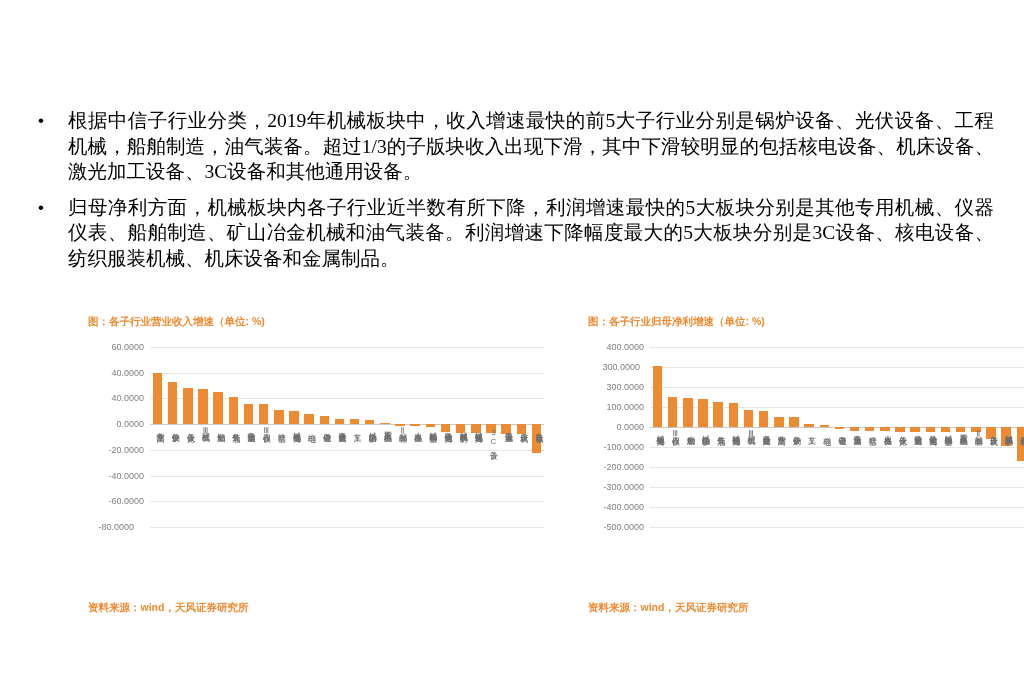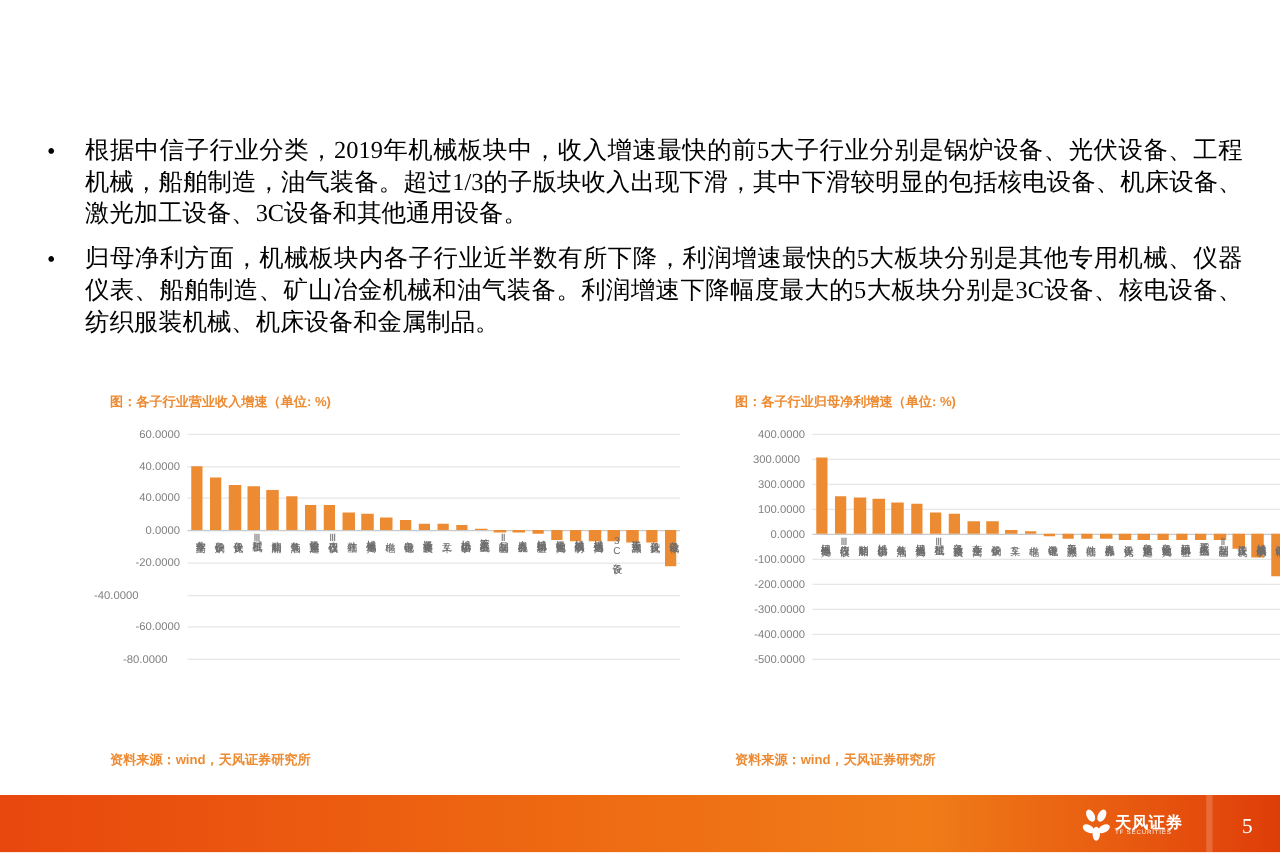--- a/index.html
+++ b/index.html
@@ -190,21 +190,21 @@
         <div class="ytick" style="top: 6px; right: 406px;">60.0000</div>
         <div class="gridline" style="left: 70px; width: 394px; top: 31.7143px;"></div>
         <div class="ytick" style="top: 31.7143px; right: 406px;">40.0000</div>
         <div class="gridline" style="left: 70px; width: 394px; top: 57.4286px;"></div>
         <div class="ytick" style="top: 57.4286px; right: 406px;">40.0000</div>
         <div class="zeroline" style="left: 70px; width: 394px; top: 83.1429px;"></div>
         <div class="ytick" style="top: 83.1429px; right: 406px;">0.0000</div>
         <div class="gridline" style="left: 70px; width: 394px; top: 108.857px;"></div>
         <div class="ytick" style="top: 108.857px; right: 406px;">-20.0000</div>
         <div class="gridline" style="left: 70px; width: 394px; top: 134.571px;"></div>
-        <div class="ytick" style="top: 134.571px; right: 424px; text-align: center;">-40.0000</div>
+        <div class="ytick" style="top: 134.571px; right: 406px;">-40.0000</div>
         <div class="gridline" style="left: 70px; width: 394px; top: 160.286px;"></div>
         <div class="ytick" style="top: 160.286px; right: 406px;">-60.0000</div>
         <div class="gridline" style="left: 70px; width: 394px; top: 186px;"></div>
         <div class="ytick" style="top: 186px; right: 416px;">-80.0000</div>
         <div class="bar" title="高空作业车: 39.5" style="left: 72.8792px; top: 32.3571px; width: 9.39538px; height: 50.7857px; background: rgb(237, 139, 51);"></div>
         <div class="xlabel" style="left: 73.5769px; top: 87.1429px;">高空作业车</div>
         <div class="bar" title="锅炉设备: 32.5" style="left: 88.0331px; top: 41.3571px; width: 9.39538px; height: 41.7857px; background: rgb(237, 139, 51);"></div>
         <div class="xlabel" style="left: 88.7308px; top: 87.1429px;">锅炉设备</div>
         <div class="bar" title="光伏设备: 28.5" style="left: 103.187px; top: 46.5px; width: 9.39538px; height: 36.6429px; background: rgb(237, 139, 51);"></div>
         <div class="xlabel" style="left: 103.885px; top: 87.1429px;">光伏设备</div>
@@ -330,33 +330,14 @@
         <div class="bar" title="纺织服装机械: -97" style="left: 421.418px; top: 86px; width: 9.39538px; height: 19.4px; background: rgb(237, 139, 51);"></div>
         <div class="xlabel" style="left: 422.115px; top: 90px;">纺织服装机械</div>
         <div class="bar" title="核电设备: -168" style="left: 436.572px; top: 86px; width: 9.39538px; height: 33.6px; background: rgb(237, 139, 51);"></div>
         <div class="xlabel" style="left: 437.269px; top: 90px;">核电设备</div>
         <div class="bar" title="3C设备: -395" style="left: 451.725px; top: 86px; width: 9.39538px; height: 79px; background: rgb(237, 139, 51);"></div>
         <div class="xlabel" style="left: 452.423px; top: 90px;">3C设备</div>
       </div>
     <div class="source">资料来源：wind，天风证券研究所</div>
   </div>
 
-  <div class="footer-bar">
-    <div class="footer-accent"></div>
-    <div class="logo">
-      <span class="logo-mark">
-        <svg width="22" height="28" viewBox="0 0 22 28" aria-hidden="true">
-          <ellipse cx="6.5" cy="6.5" rx="3.1" ry="5.2" fill="#ffffff" transform="rotate(-28 6.5 6.5)"></ellipse>
-          <ellipse cx="15.5" cy="6.5" rx="3.1" ry="5.2" fill="#ffffff" transform="rotate(28 15.5 6.5)"></ellipse>
-          <ellipse cx="4.8" cy="17" rx="3.0" ry="5.0" fill="#ffffff" transform="rotate(-62 4.8 17)"></ellipse>
-          <ellipse cx="17.2" cy="17" rx="3.0" ry="5.0" fill="#ffffff" transform="rotate(62 17.2 17)"></ellipse>
-          <ellipse cx="11" cy="21" rx="3.0" ry="5.6" fill="#ffffff"></ellipse>
-        </svg>
-      </span>
-      <span class="logo-text">
-        <div class="logo-cn">天风证券</div>
-        <div class="logo-en">TF SECURITIES</div>
-      </span>
-    </div>
-    <div class="page-num">5</div>
-  </div>
 
 </div>
 
 </body></html>

